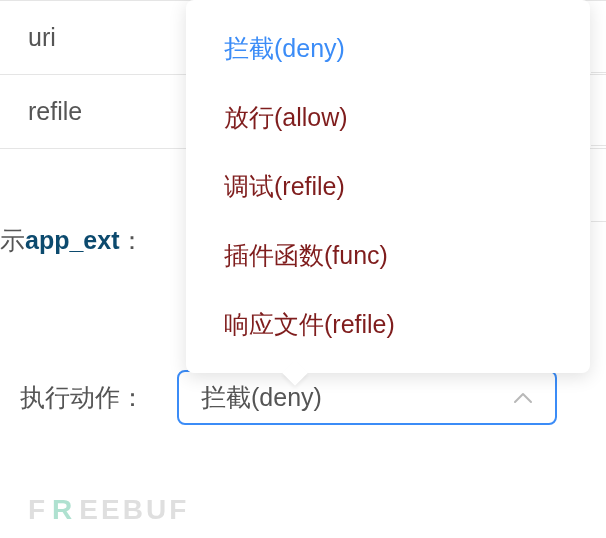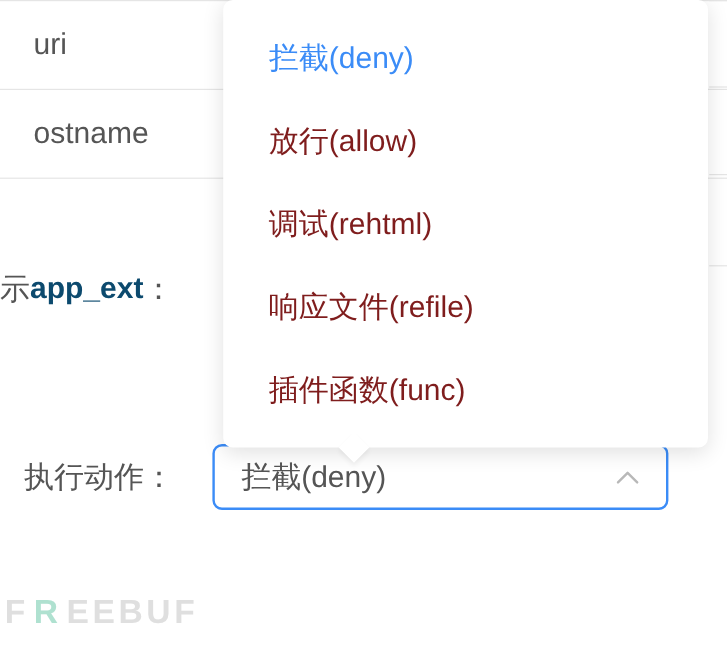--- a/index.html
+++ b/index.html
@@ -102,21 +102,21 @@
       bottom: -9px;
       left: 100px;
       width: 18px;
       height: 18px;
       background: #fff;
       transform: rotate(45deg);
       box-shadow: 2px 2px 4px rgba(0,0,0,0.06);
     }
     .watermark {
       position: absolute;
-      left: 4px;
+      left: 28px;
       bottom: 12px;
       font-size: 28px;
       font-weight: 700;
       color: rgba(140,140,140,0.28);
       letter-spacing: 3px;
       font-family: Arial, sans-serif;
       z-index: -1;
     }
     .watermark .accent {
       color: rgba(110, 200, 170, 0.55);
@@ -141,21 +141,21 @@
   </style>
 </head>
 <body>
 
 <div class="top-border-right"></div>
 
 <div class="table-row">
   <span>uri</span>
 </div>
 <div class="table-row" style="border-top:none;">
-  <span>ostname</span>
+  <span>refile</span>
 </div>
 
 <div class="row-border-right" style="top:72px;"></div>
 <div class="row-border-right" style="top:145px;"></div>
 <div class="row-border-right" style="top:221px;"></div>
 
 <div style="height:60px;"></div>
 
 <div class="label-row">
   <span class="app-ext-prefix">示</span>
@@ -180,22 +180,22 @@
 </div>
 
 <div class="dropdown">
   <div class="dropdown-item selected">
     <span>拦截(deny)</span>
   </div>
   <div class="dropdown-item">
     <span>放行(allow)</span>
   </div>
   <div class="dropdown-item">
-    <span>调试(rehtml)</span>
+    <span>调试(refile)</span>
+  </div>
+  <div class="dropdown-item">
+    <span>插件函数(func)</span>
   </div>
   <div class="dropdown-item">
     <span>响应文件(refile)</span>
   </div>
-  <div class="dropdown-item">
-    <span>插件函数(func)</span>
-  </div>
   <div class="dropdown-tail"></div>
 </div>
 
 </body></html>

